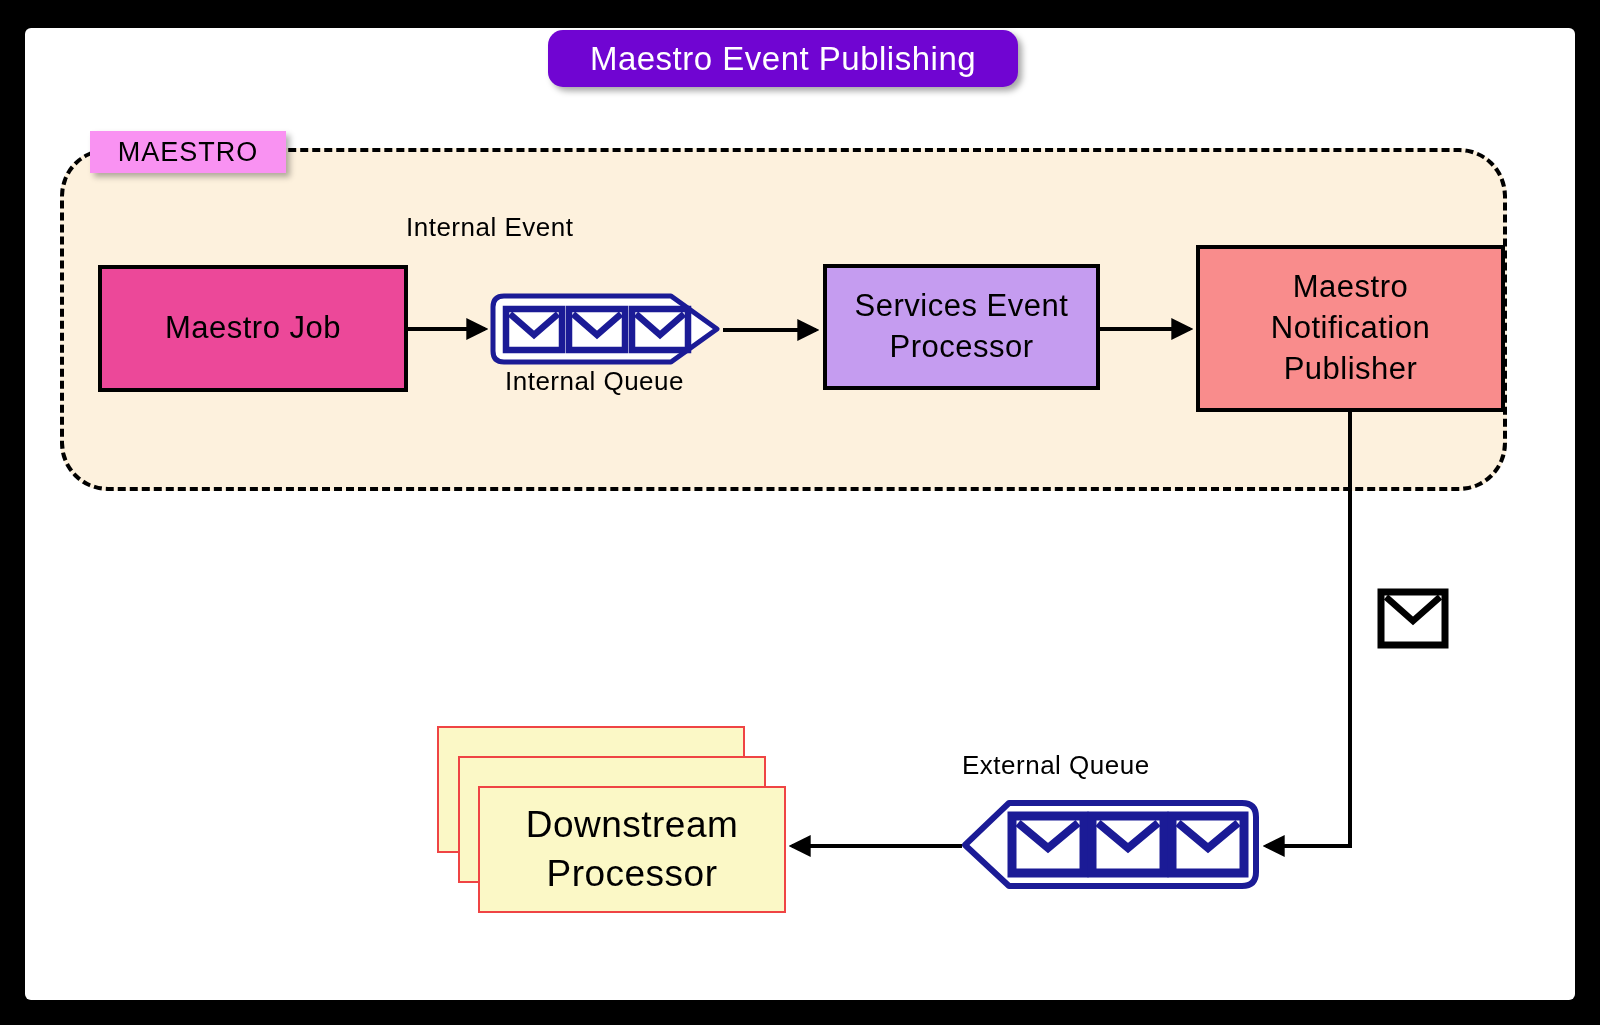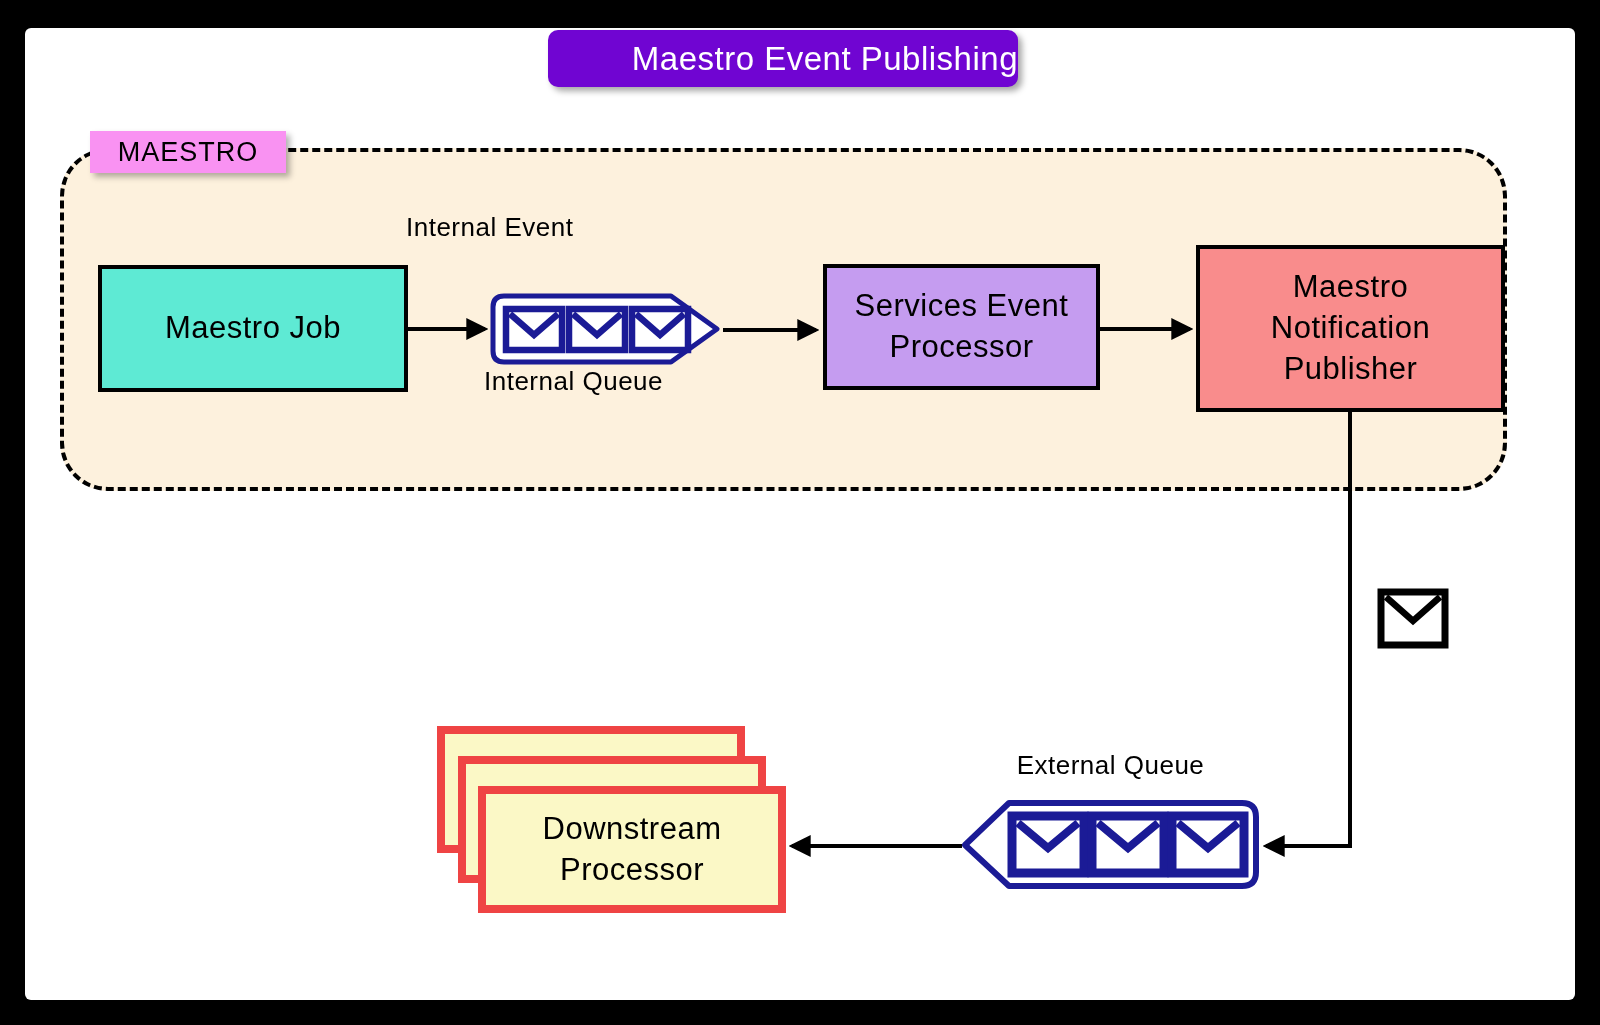--- a/index.html
+++ b/index.html
@@ -1,42 +1,42 @@
 <!DOCTYPE html>
 <html><head>
 <meta charset="utf-8">
 <style>
   html,body{margin:0;padding:0;background:#000;width:1600px;height:1025px;overflow:hidden;}
   .canvas{position:relative;width:1600px;height:1025px;font-family:"Liberation Sans","DejaVu Sans",sans-serif;color:#000;}
   .frame{position:absolute;left:25px;top:28px;width:1550px;height:972px;background:#fff;border-radius:6px;}
-  .title-banner{position:absolute;left:548px;top:30px;width:470px;height:57px;border-radius:10px;
-    display:flex;align-items:center;justify-content:flex-end;font-size:33px;letter-spacing:.5px;
+  .title-banner{position:absolute;left:548px;top:30px;width:470px;height:57px;border-radius:15px;
+    display:flex;align-items:center;justify-content:center;font-size:33px;letter-spacing:.5px;
     box-shadow:4px 4px 6px rgba(0,0,0,.35);}
   .maestro-container{position:absolute;left:60px;top:148px;width:1447px;height:343px;box-sizing:border-box;
     border:4px dashed #000;border-radius:48px;}
   .maestro-label{position:absolute;left:90px;top:131px;width:196px;height:42px;
     display:flex;align-items:center;justify-content:center;font-size:27px;letter-spacing:1px;
     box-shadow:4px 4px 6px rgba(0,0,0,.3);}
   .small-label{position:absolute;font-size:26px;letter-spacing:.5px;white-space:nowrap;}
   .node{position:absolute;box-sizing:border-box;border:4px solid #000;
     display:flex;flex-direction:column;align-items:center;justify-content:center;
     font-size:31px;letter-spacing:.5px;line-height:1.32;text-align:center;}
   .node-job{left:98px;top:265px;width:310px;height:127px;}
   .node-processor{left:823px;top:264px;width:277px;height:126px;}
   .node-notification{left:1196px;top:245px;width:309px;height:167px;}
-  .ds-box{position:absolute;box-sizing:border-box;border:8px solid #ef4444;width:308px;height:127px;
+  .ds-box{position:absolute;box-sizing:border-box;border:2px solid #ef4444;width:308px;height:127px;
     display:flex;flex-direction:column;align-items:center;justify-content:center;
-    font-size:31px;letter-spacing:.5px;line-height:1.32;text-align:center;}
+    font-size:37px;letter-spacing:.5px;line-height:1.32;text-align:center;}
   .ds-back{left:437px;top:726px;}
   .ds-mid{left:458px;top:756px;}
   .ds-front{left:478px;top:786px;}
   .lbl-internal-event{left:406px;top:212px;}
-  .lbl-internal-queue{left:484px;top:366px;width:253px;text-align:left;}
+  .lbl-internal-queue{left:468px;top:366px;width:253px;text-align:center;}
   .lbl-external-event{left:1090px;top:604px;width:232px;text-align:right;}
-  .lbl-external-queue{left:962px;top:750px;width:297px;text-align:center;}
+  .lbl-external-queue{left:962px;top:750px;width:297px;}
   svg.queue{position:absolute;overflow:visible;}
   .q-outline{fill:#fff;stroke-linejoin:round;}
   .env rect{fill:#fff;}
   .env path{fill:none;}
   .iq .q-outline{stroke-width:5;}
   .iq .env rect{stroke-width:6.5;}
   .iq .env path{stroke-width:6.5;}
   .eq .q-outline{stroke-width:6;}
   .eq .env rect{stroke-width:9;}
   .eq .env path{stroke-width:8;}
@@ -59,21 +59,21 @@
   </div>
 
   <div class="maestro-container" style="background: rgb(253, 241, 221);"></div>
 
   <div class="maestro-label" style="background: rgb(249, 146, 242);">
     <span>MAESTRO</span>
   </div>
 
   <div class="small-label lbl-internal-event">Internal Event</div>
 
-  <div class="node node-job" style="background: #5eead4;">
+  <div class="node node-job" style="background: #ec4899;">
     <div>Maestro Job</div>
   </div>
 
   <svg class="queue iq" style="left:490px;top:293px;" width="233" height="72" viewBox="0 0 233 72">
     <path class="q-outline" d="M14 3 H181 L227 36 L181 69 H14 Q3 69 3 58 V14 Q3 3 14 3 Z" style="stroke: rgb(27, 27, 150);"></path>
     <g class="env" style="stroke: rgb(27, 27, 150);">
       <rect x="16" y="16" width="56" height="41"></rect>
         <path d="M20 21 L44 42 L68 21"></path>
     </g>
     <g class="env" style="stroke: rgb(27, 27, 150);">

